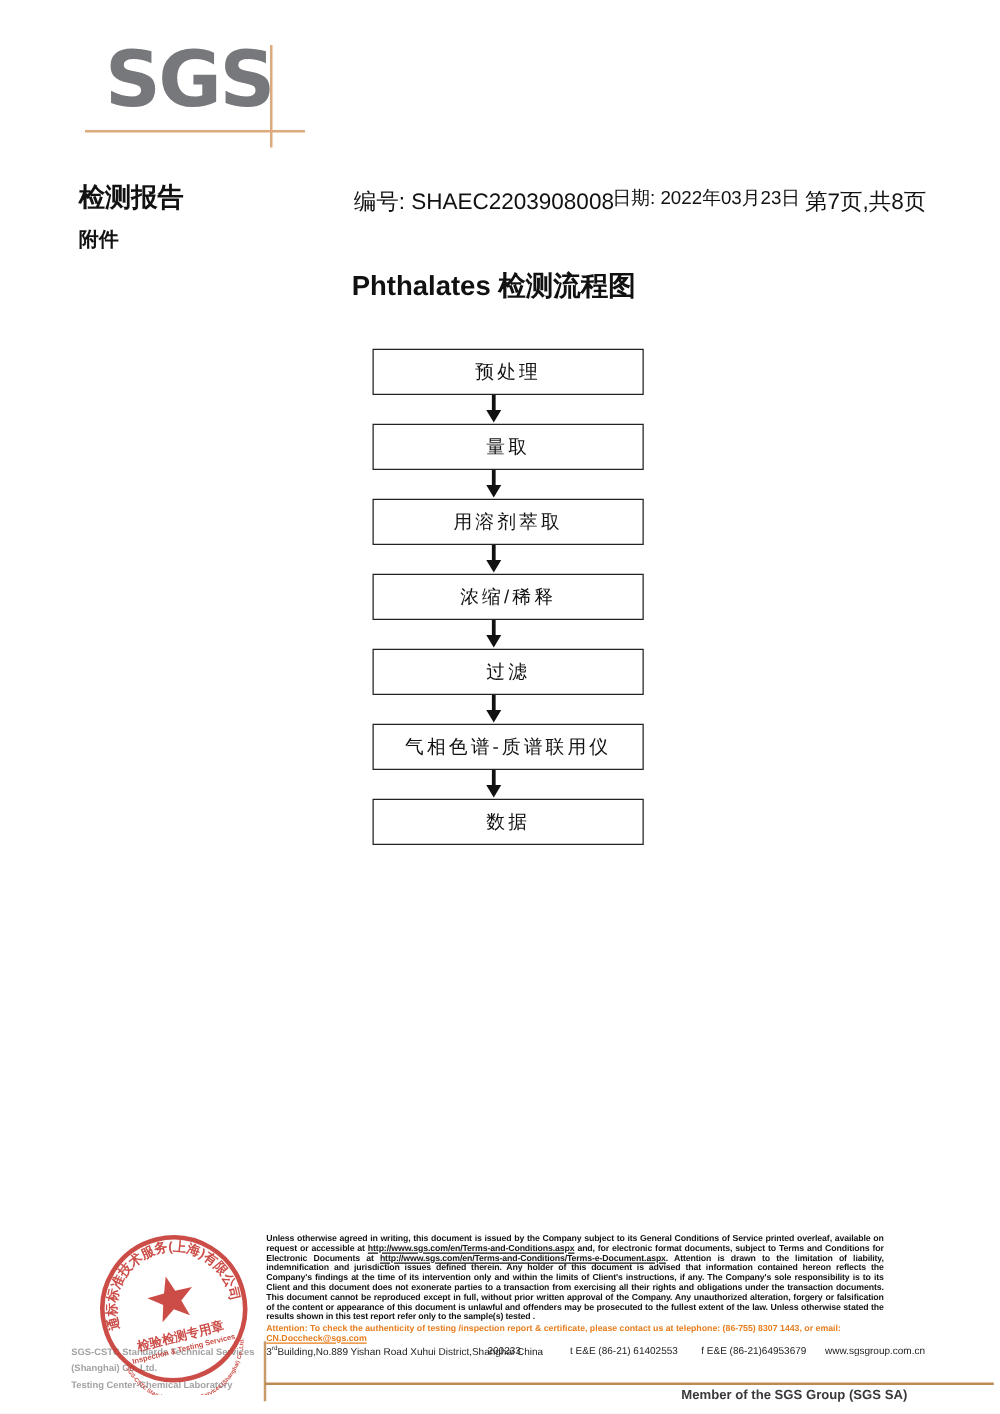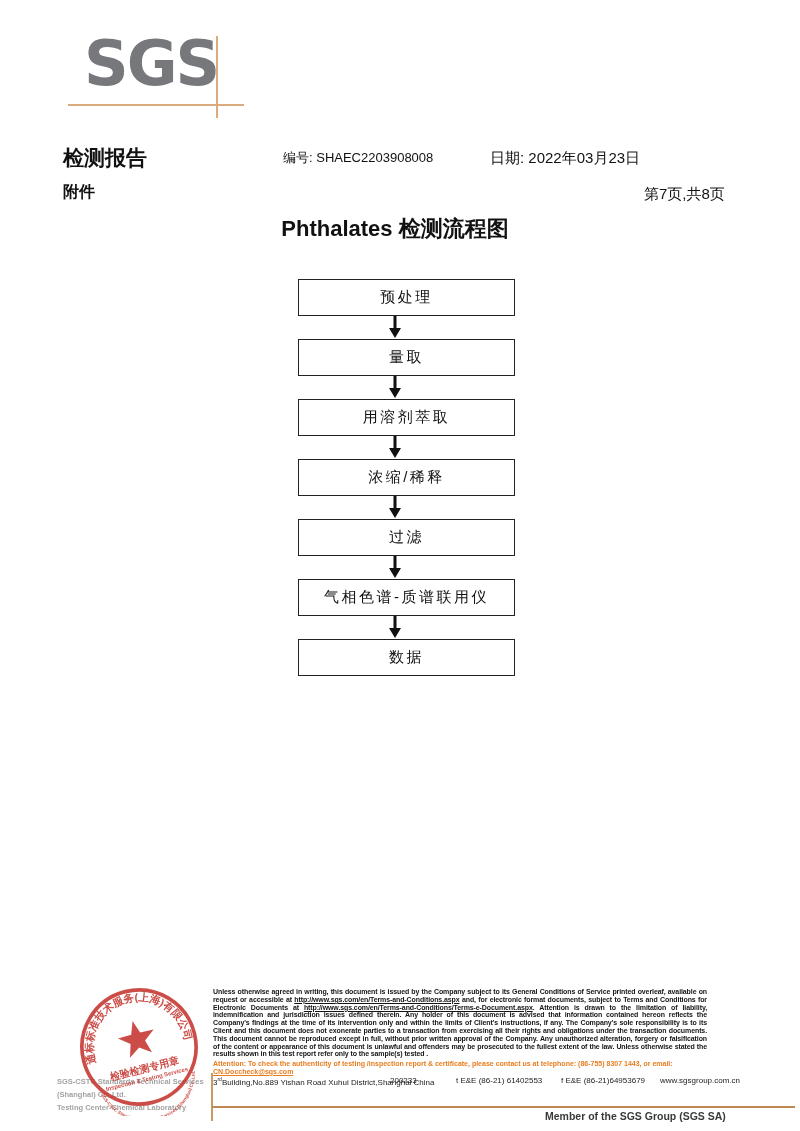--- a/index.html
+++ b/index.html
@@ -11,23 +11,23 @@
   
   .logo-letters {
     position:absolute; left:84px; top:33px; font-size:62px; line-height:1;
     font-weight:bold; letter-spacing:-2px; color:#77787b;
     font-family:"DejaVu Sans", "Liberation Sans", sans-serif;
   }
   .logo-hline { position:absolute; left:68px; top:104px; width:176px; height:2px; background:#ddaa7d; }
   .logo-vline { position:absolute; left:216px; top:36px; width:2px; height:82px; background:#ddaa7d; }
   
   .report-title { position:absolute; left:63px; top:144px; font-size:21px; font-weight:bold; }
-  .report-no   { position:absolute; left:283px; top:149px; font-size:13px;text-align:center; }
+  .report-no   { position:absolute; left:283px; top:149px; font-size:18px;text-align:center; }
   .report-date { position:absolute; left:490px; top:149px; font-size:15px; }
-  .report-page { position:absolute; left:644px; top:149px; font-size:15px;margin-top:36px; }
+  .report-page { position:absolute; left:644px; top:149px; font-size:18px; }
   .attachment  { position:absolute; left:63px; top:182px; font-size:16px; font-weight:bold; }
   
   .flow-title { position:absolute; left:0; top:214px; width:790px; text-align:center; font-size:22px; font-weight:bold; }
   .flow { position:absolute; left:286px; top:279px; width:217px; }
   .flow-box {
     width:217px; height:37px; border:1px solid #222; background:#fff;
     display:flex; align-items:center; justify-content:center;
     font-size:15px; letter-spacing:2.5px; color:#111;margin-left:12px;
   }
   .flow-arrow { width:217px; height:23px; position:relative; }

